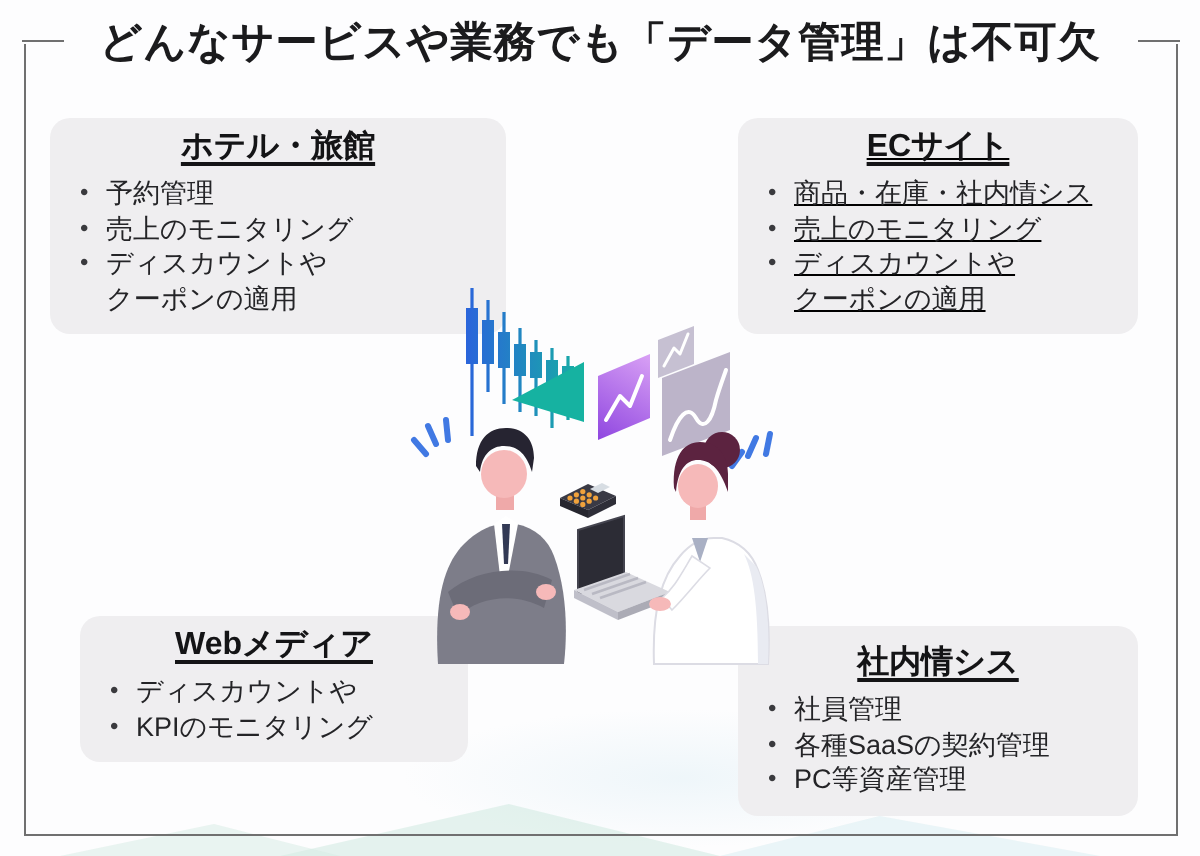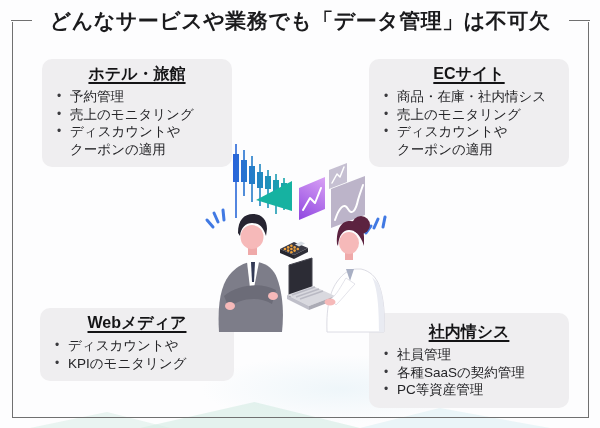--- a/index.html
+++ b/index.html
@@ -31,22 +31,22 @@
 
   .card{position:absolute;z-index:2;background:#efeef0;border-radius:10px;
     box-sizing:border-box;padding:5px 12px 9px;}
   .card h2{margin:0 0 5px;text-align:center;font-size:16px;line-height:19px;font-weight:bold;color:#141416;
     text-decoration:underline;text-decoration-thickness:1.5px;text-underline-offset:3px;}
   .card ul{margin:0;padding:0;list-style:none;font-size:13.5px;line-height:17.5px;color:#242427;}
   .card li{position:relative;padding-left:16px;}
   .card li::before{content:"•";position:absolute;left:3px;top:0;font-size:12px;color:#3a3a3e;}
   .card li.cont::before{content:none;}
 
-  .card-hotel{left:42px;top:59px;width:190px;}
-  .card-ec{left:369px;top:59px;width:200px;}
+  .card-hotel{left:25px;top:59px;width:228px;}
+  .card-ec{left:369px;top:59px;width:200px;text-decoration:underline;}
   .card-web{left:40px;top:293px;width:194px;margin-top:15px;}
   .card-internal{left:369px;top:287px;width:200px;padding-top:9px;margin-top:26px;}
 
   .illustration{position:absolute;left:188px;top:136px;width:230px;height:200px;z-index:2;}
 </style>
 </head>
 <body>
 
 <div class="slide">
 

